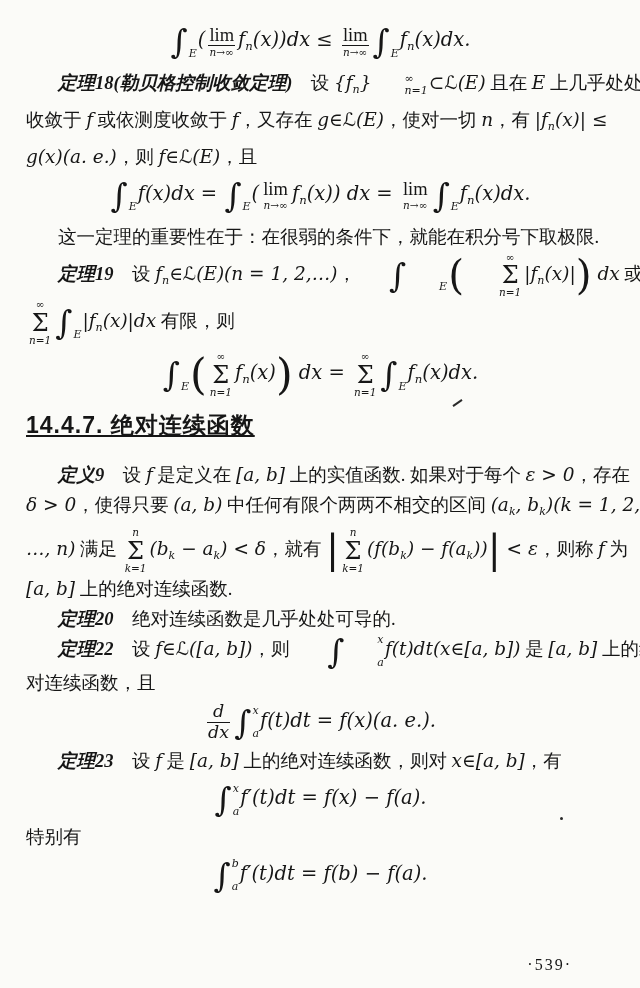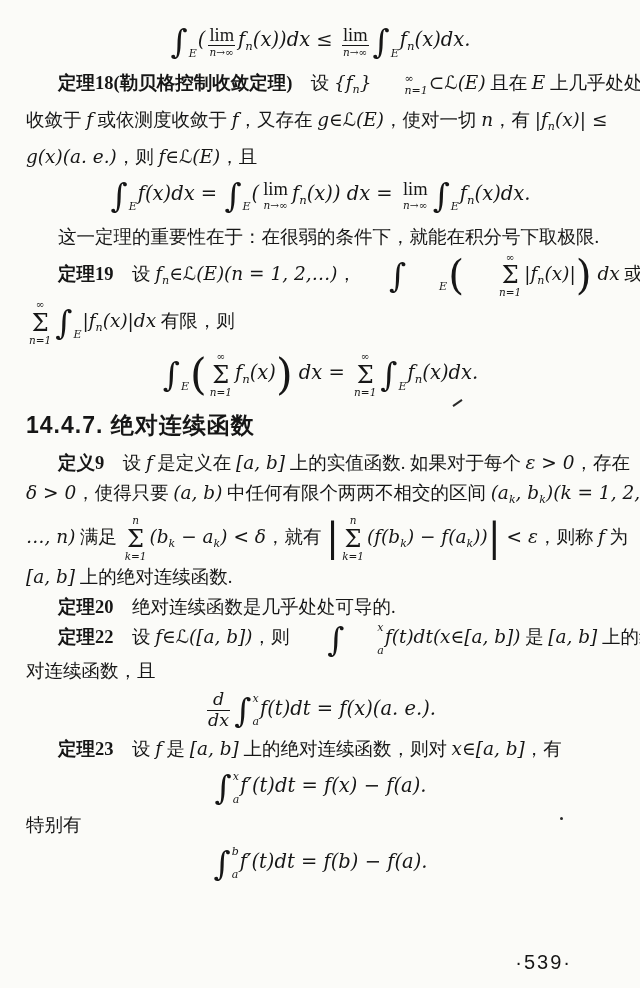--- a/index.html
+++ b/index.html
@@ -8,24 +8,24 @@
     background:#fbfbf8;color:#161616;
     font-family:"Liberation Serif","DejaVu Serif",serif;
   }
   #page{position:relative;width:640px;height:988px;box-sizing:border-box;
         padding:18px 26px 0 26px;}
   .line{position:relative;}
   .para{font-size:18.5px;line-height:30px;white-space:nowrap;}
   .ind{text-indent:32px;}
   .heading{font-family:"Liberation Sans","DejaVu Sans",sans-serif;
            font-weight:700;font-size:23px;line-height:30px;
-           margin:12px 0 8px 0;letter-spacing:1px;}
+           margin:12px 0 20px 0;letter-spacing:1px;text-decoration:underline;}
   .formula{text-align:center;font-size:19.5px;line-height:34px;margin:5px 0;white-space:nowrap;}
   .txt{}
-  .bold{font-weight:700;}
+  .bold{font-weight:700;font-style:italic;}
   .m{font-family:"DejaVu Serif","DejaVu Sans",serif;font-style:italic;}
   .sub{font-family:"DejaVu Serif","DejaVu Sans",serif;font-style:italic;
        font-size:0.60em;vertical-align:-0.35em;}
   .ss{display:inline-flex;flex-direction:column;align-items:flex-start;
       vertical-align:middle;line-height:1;margin:0 1px;}
   .ss .hi,.ss .lo{font-size:11px;font-family:"DejaVu Serif",serif;font-style:italic;line-height:1.1;}
   .int{display:inline-flex;align-items:center;vertical-align:middle;margin:0 1px;}
   .int .ig{font-size:33px;line-height:1;font-style:normal;
            font-family:"DejaVu Serif","DejaVu Sans",serif;}
   .int .il{display:inline-flex;flex-direction:column;justify-content:space-between;
@@ -46,22 +46,22 @@
   .lim.u .op{border-bottom:1.5px solid #161616;}
   .lim .lo{font-size:10.5px;line-height:1.2;font-style:italic;
        font-family:"DejaVu Serif",serif;}
   .frac{display:inline-flex;flex-direction:column;align-items:center;
        vertical-align:middle;margin:0 3px;line-height:1;}
   .frac .nu{font-style:italic;font-family:"DejaVu Serif",serif;font-size:0.9em;
        border-bottom:1.4px solid #161616;padding:0 6px 1px 6px;}
   .frac .de{font-style:italic;font-family:"DejaVu Serif",serif;font-size:0.9em;padding-top:1px;}
   .big{font-style:normal;vertical-align:middle;font-weight:400;
        font-family:"DejaVu Serif","DejaVu Sans",serif;line-height:0.9;}
-  .pagenum{position:absolute;right:68px;bottom:14px;font-size:20px;
-       letter-spacing:2px;font-family:Liberation Sans, sans-serif;}
+  .pagenum{position:absolute;right:68px;bottom:14px;font-size:16px;
+       letter-spacing:2px;font-family:Liberation Serif, serif;}
   .artifact{position:absolute;background:#2a2a2a;}
   #art-slash{width:11px;height:2px;transform:rotate(-35deg);left:452px;top:402px;}
   #art-dot{width:3px;height:3px;border-radius:50%;left:560px;top:817px;}
 </style>
 </head>
 <body>
 
 <div id="page">
   <div id="doc">
       <div class="line formula"><span class="int">

